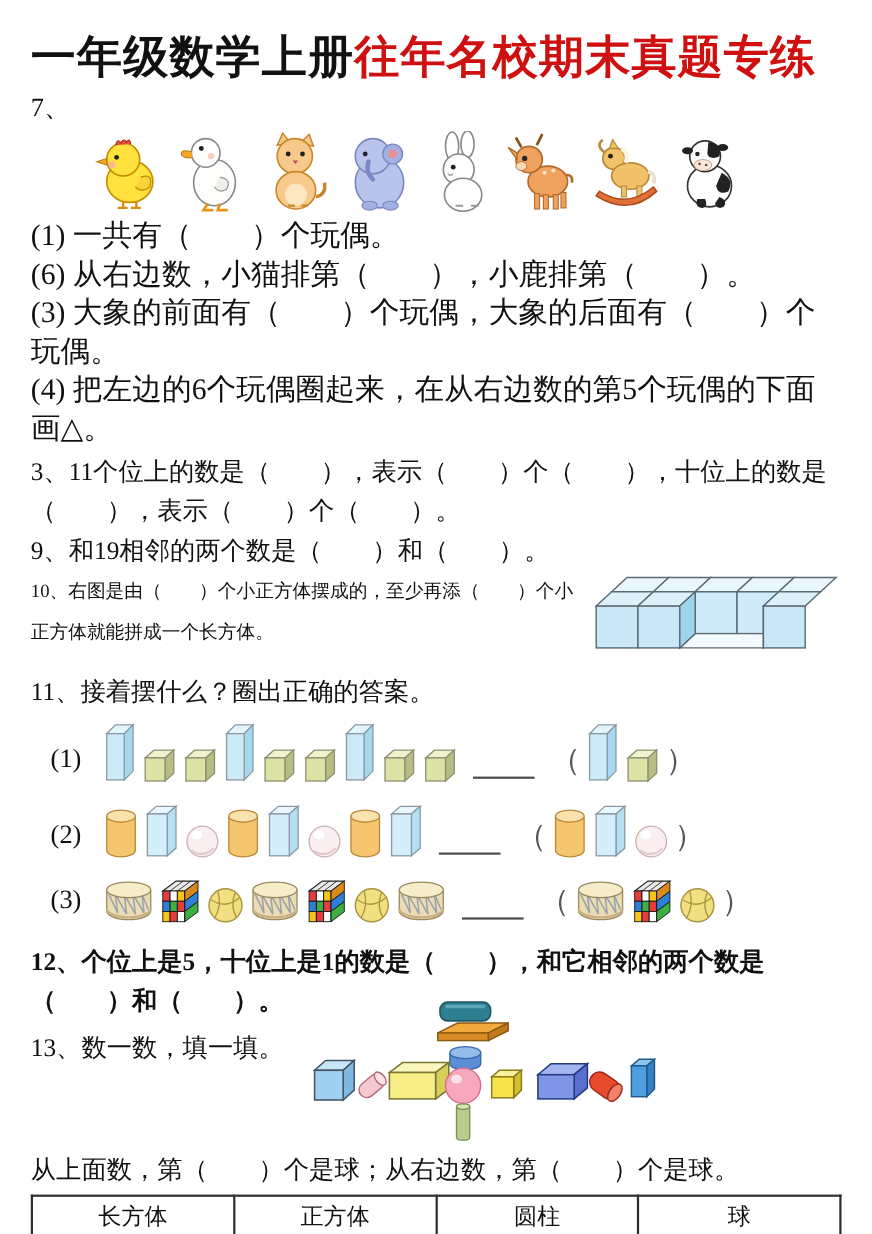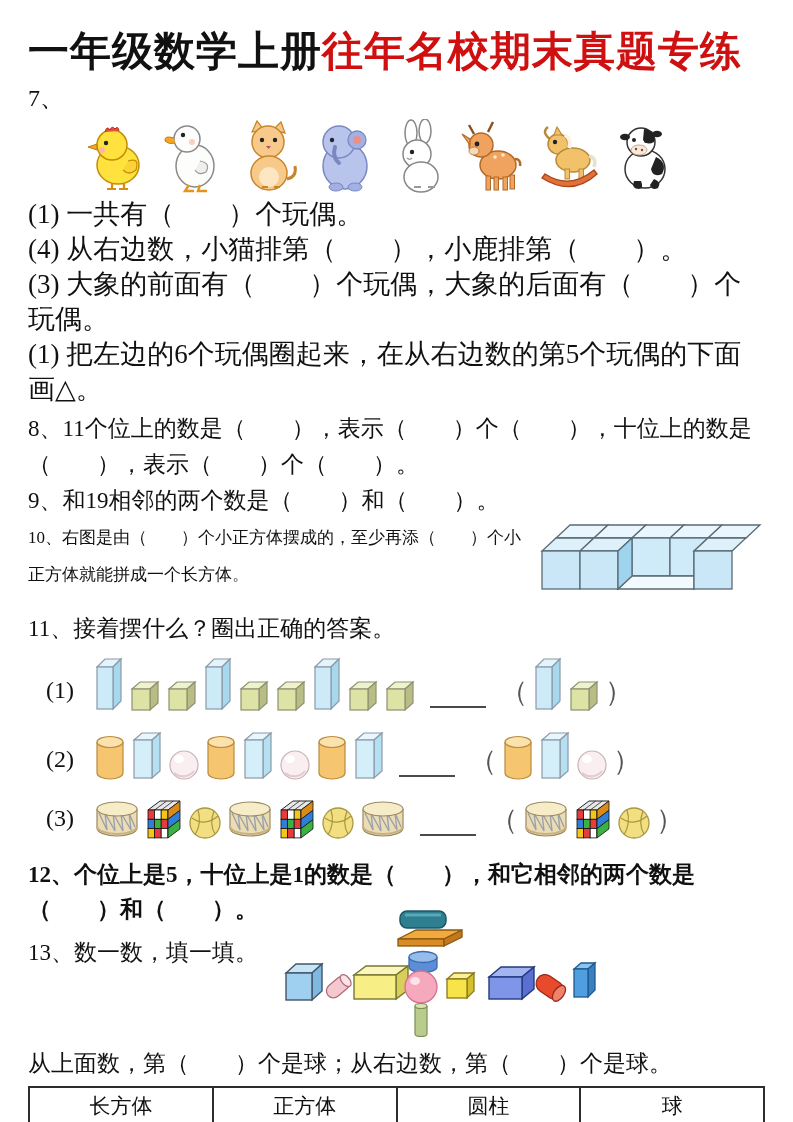--- a/index.html
+++ b/index.html
@@ -148,25 +148,25 @@
           <ellipse cx="28" cy="31" rx="8" ry="5" fill="#fde8d8" stroke="#c8a888" stroke-width="1"></ellipse>
           <circle cx="25" cy="30" r="1.2" fill="#555"></circle>
           <circle cx="31" cy="31" r="1.2" fill="#555"></circle>
           <circle cx="23" cy="21" r="2" fill="#222"></circle>
           <circle cx="35" cy="22" r="2" fill="#222"></circle>
         </svg>
       </span>
     </div>
 
   <div class="tline">(1) 一共有（　　）个玩偶。</div>
-  <div class="tline">(4) 从右边数，小猫排第（　　），小鹿排第（　　）。</div>
+  <div class="tline">(6) 从右边数，小猫排第（　　），小鹿排第（　　）。</div>
   <div class="tline">(3) 大象的前面有（　　）个玩偶，大象的后面有（　　）个玩偶。</div>
-  <div class="tline">(1) 把左边的6个玩偶圈起来，在从右边数的第5个玩偶的下面画△。</div>
-
-  <div class="para" style="width:744px;margin-top:4px;">8、11个位上的数是（　　），表示（　　）个（　　），十位上的数是（　　），表示（　　）个（　　）。</div>
+  <div class="tline">(4) 把左边的6个玩偶圈起来，在从右边数的第5个玩偶的下面画△。</div>
+
+  <div class="para" style="width:744px;margin-top:4px;">3、11个位上的数是（　　），表示（　　）个（　　），十位上的数是（　　），表示（　　）个（　　）。</div>
   <div class="para">9、和19相邻的两个数是（　　）和（　　）。</div>
 
   <div class="q10wrap">
     <div class="q10fig">
       <svg width="228" height="90" viewBox="0 0 228 90">
         <g stroke="#5a6a75" stroke-width="1.3">
           <polygon points="19,17 57,17 71,4 33,4" fill="#eaf6fd"></polygon>
           <polygon points="57,17 95,17 109,4 71,4" fill="#eaf6fd"></polygon>
           <polygon points="95,17 133,17 147,4 109,4" fill="#eaf6fd"></polygon>
           <polygon points="133,17 171,17 185,4 147,4" fill="#eaf6fd"></polygon>

